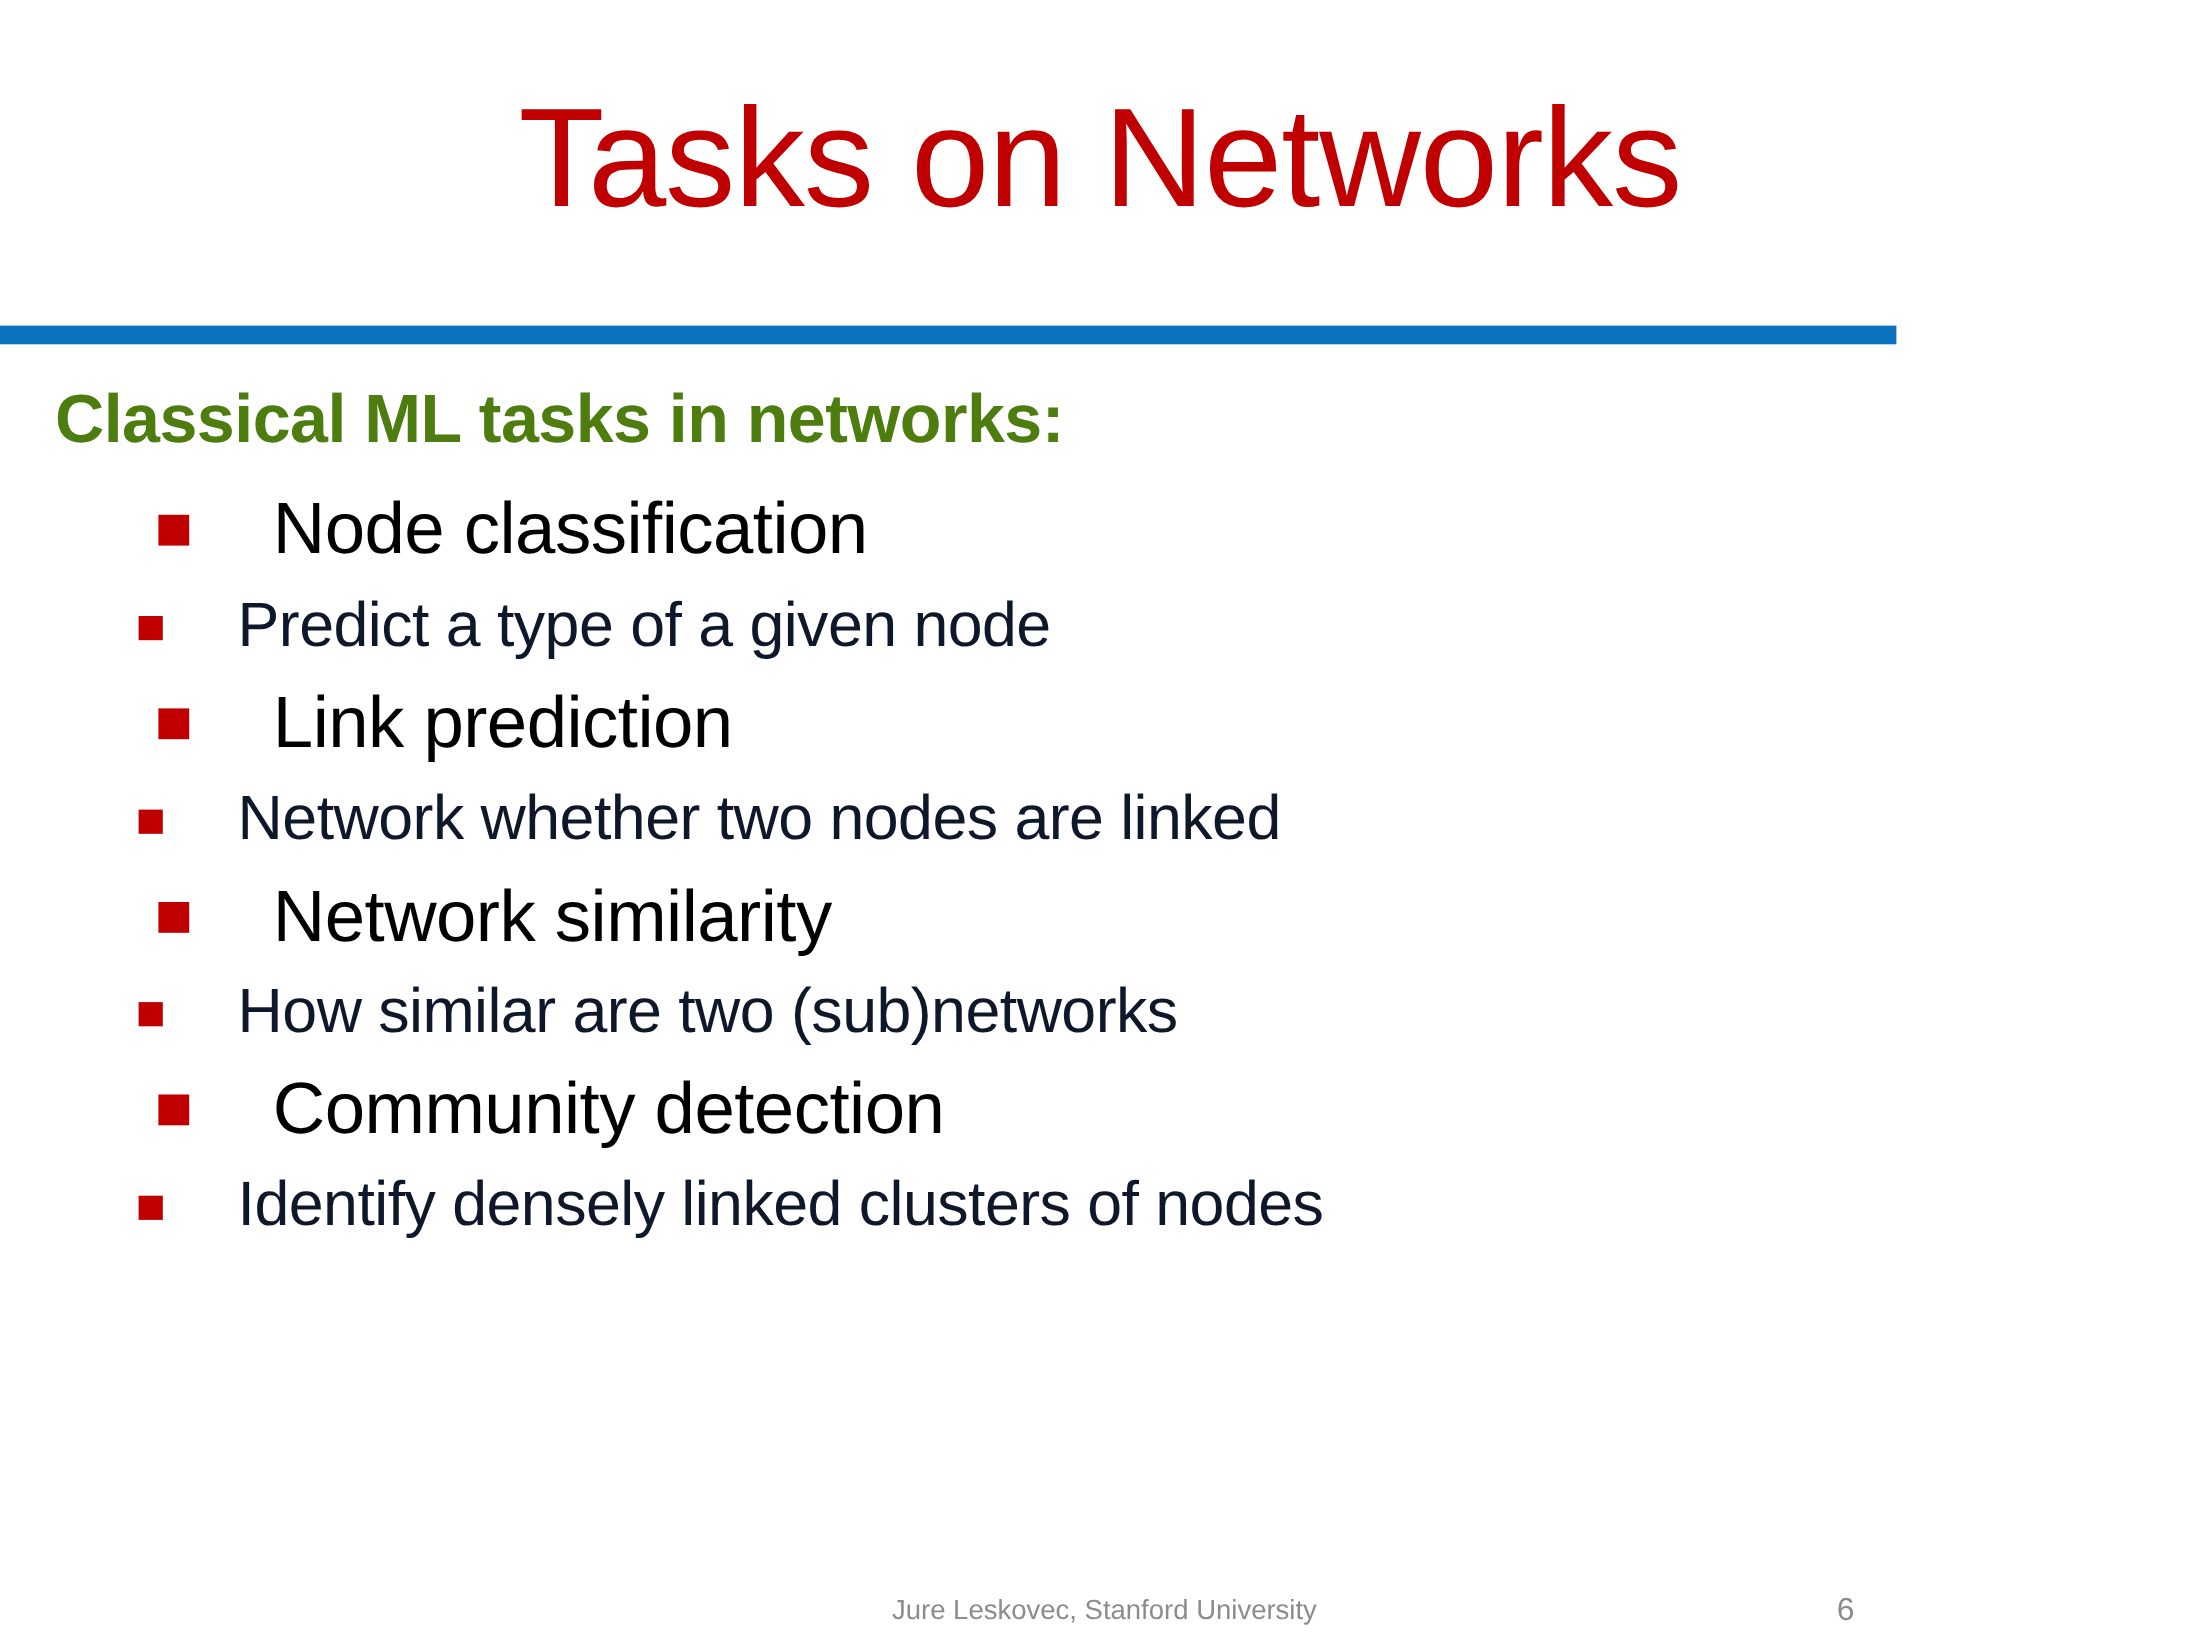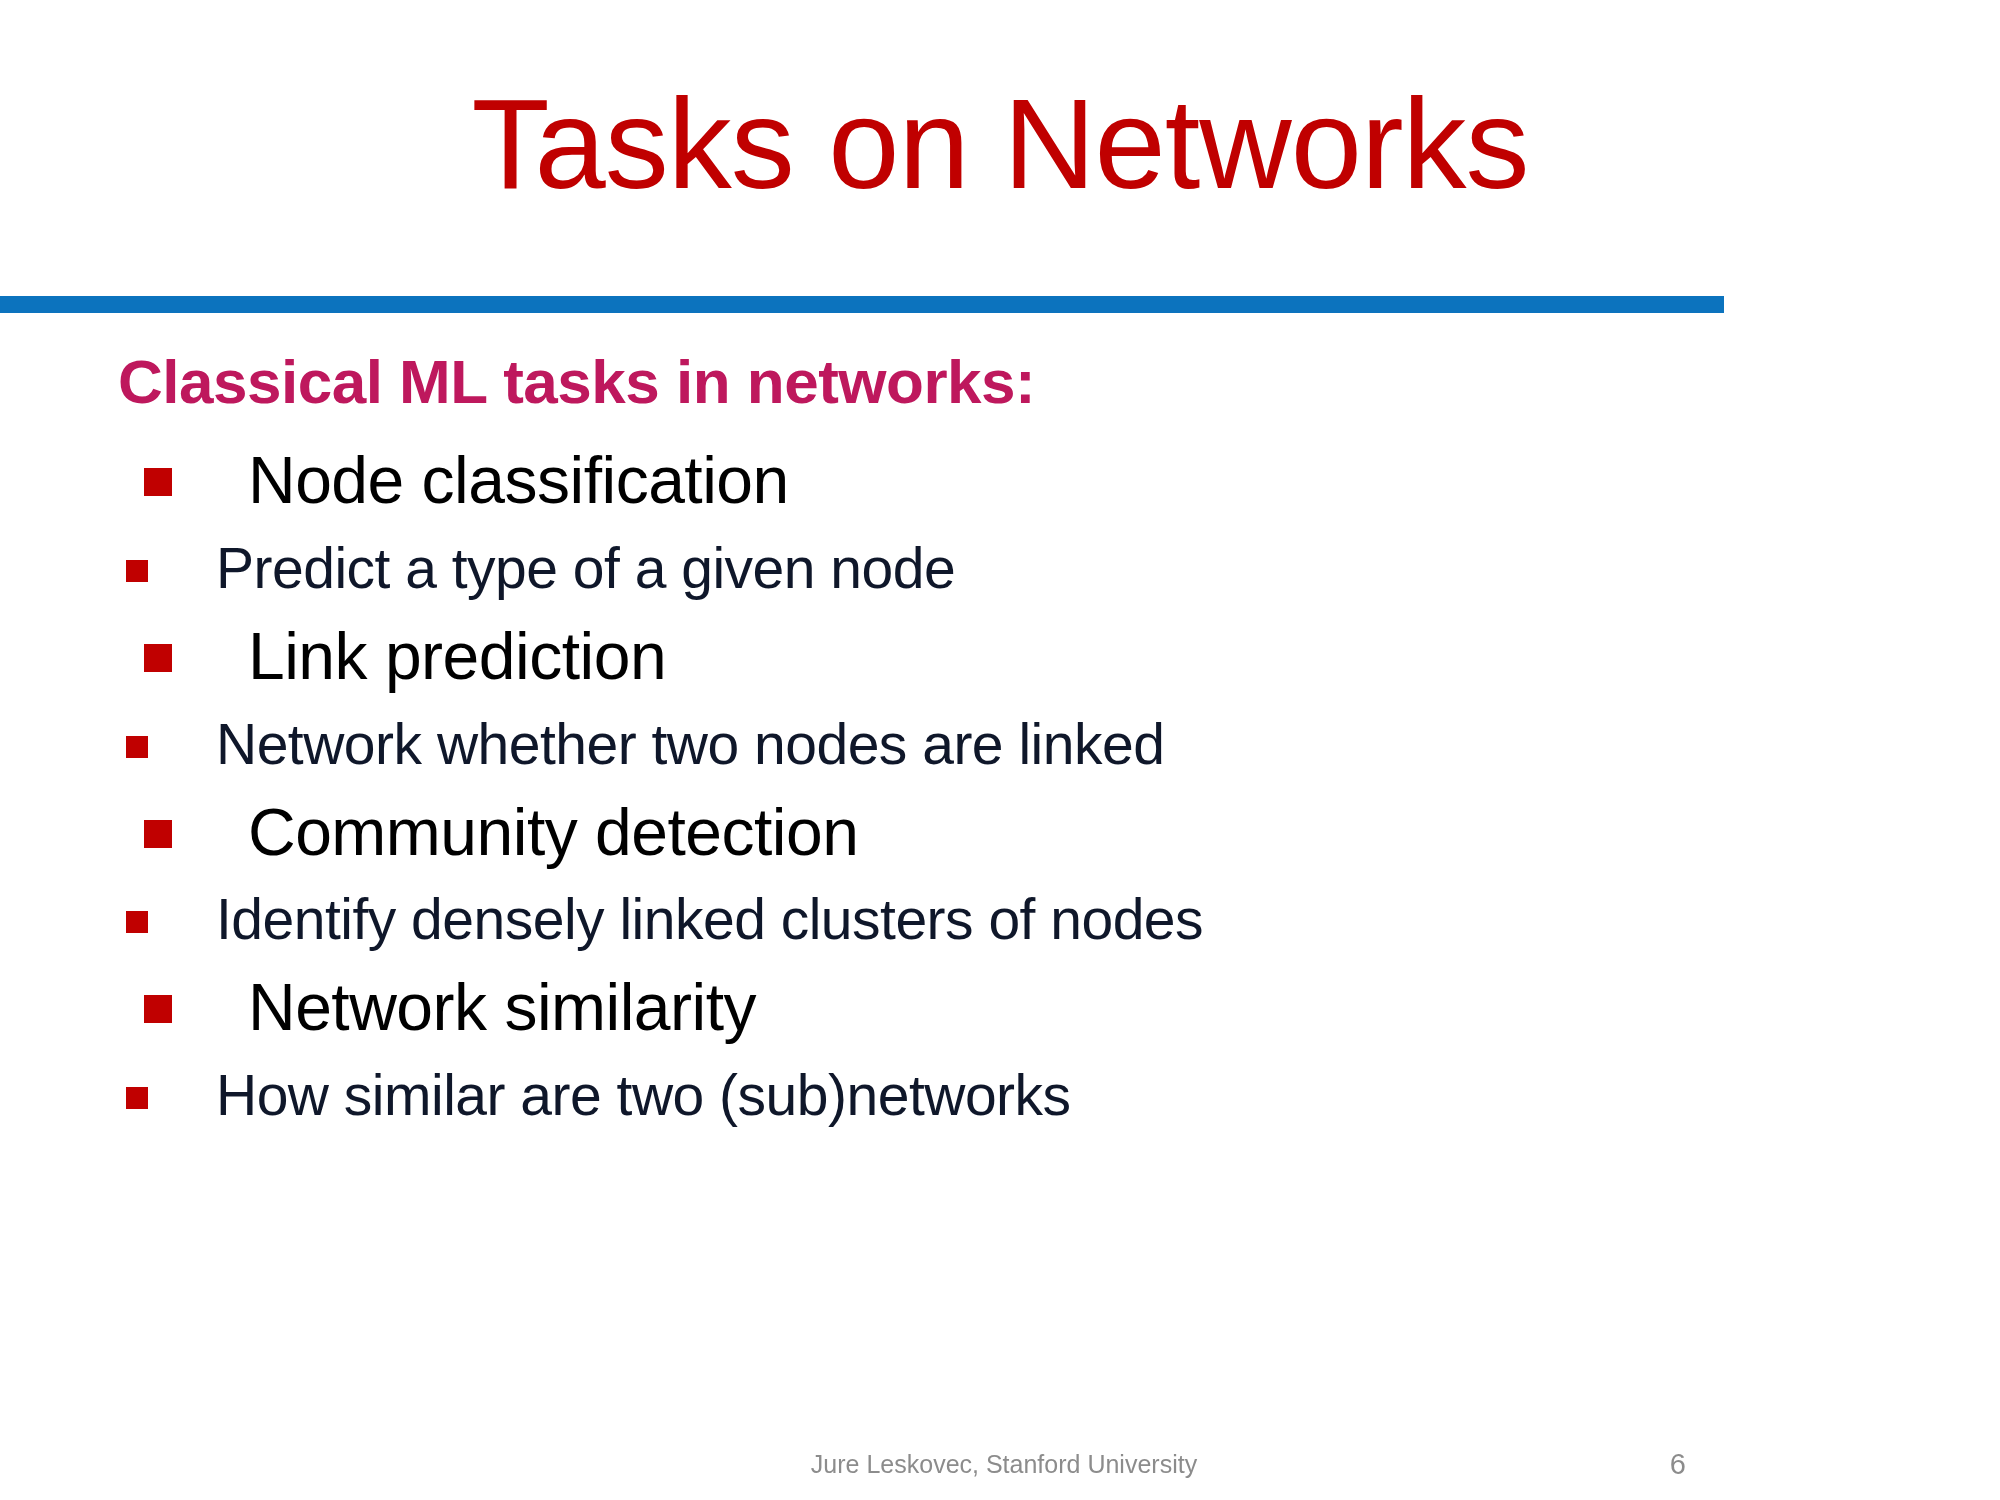--- a/index.html
+++ b/index.html
@@ -48,22 +48,22 @@
   }
 
   
   .body-zone {
     position: absolute;
     left: 0;
     top: 345px;
     width: 2000px;
   }
   .lead {
-    margin: 0 0 6px 118px;
-    color: #be185d;
+    margin: 0 0 6px 50px;
+    color: #4d7c0f;
     font-size: 62px;
     font-weight: bold;
     line-height: 1.18;
     letter-spacing: -0.5px;
   }
 
   ul.level1 {
     list-style: none;
     margin: 16px;
     padding: 0;
@@ -183,39 +183,39 @@
           <li class="li2">
             <span class="marker2"></span>
             <span class="txt2">Network whether two nodes are linked</span>
           </li>
         </ul>
       </li>
 
       <li class="group">
         <div class="li1">
           <span class="marker1"></span>
+          <span class="txt1">Network similarity</span>
+        </div>
+        <ul class="level2">
+          <li class="li2">
+            <span class="marker2"></span>
+            <span class="txt2">How similar are two (sub)networks</span>
+          </li>
+        </ul>
+      </li>
+
+      <li class="group">
+        <div class="li1">
+          <span class="marker1"></span>
           <span class="txt1">Community detection</span>
         </div>
         <ul class="level2">
           <li class="li2">
             <span class="marker2"></span>
             <span class="txt2">Identify densely linked clusters of nodes</span>
-          </li>
-        </ul>
-      </li>
-
-      <li class="group">
-        <div class="li1">
-          <span class="marker1"></span>
-          <span class="txt1">Network similarity</span>
-        </div>
-        <ul class="level2">
-          <li class="li2">
-            <span class="marker2"></span>
-            <span class="txt2">How similar are two (sub)networks</span>
           </li>
         </ul>
       </li>
 
     </ul>
   </div>
 
   <div class="footer-credit">Jure Leskovec, Stanford University</div>
   <div class="footer-page">6</div>
 

